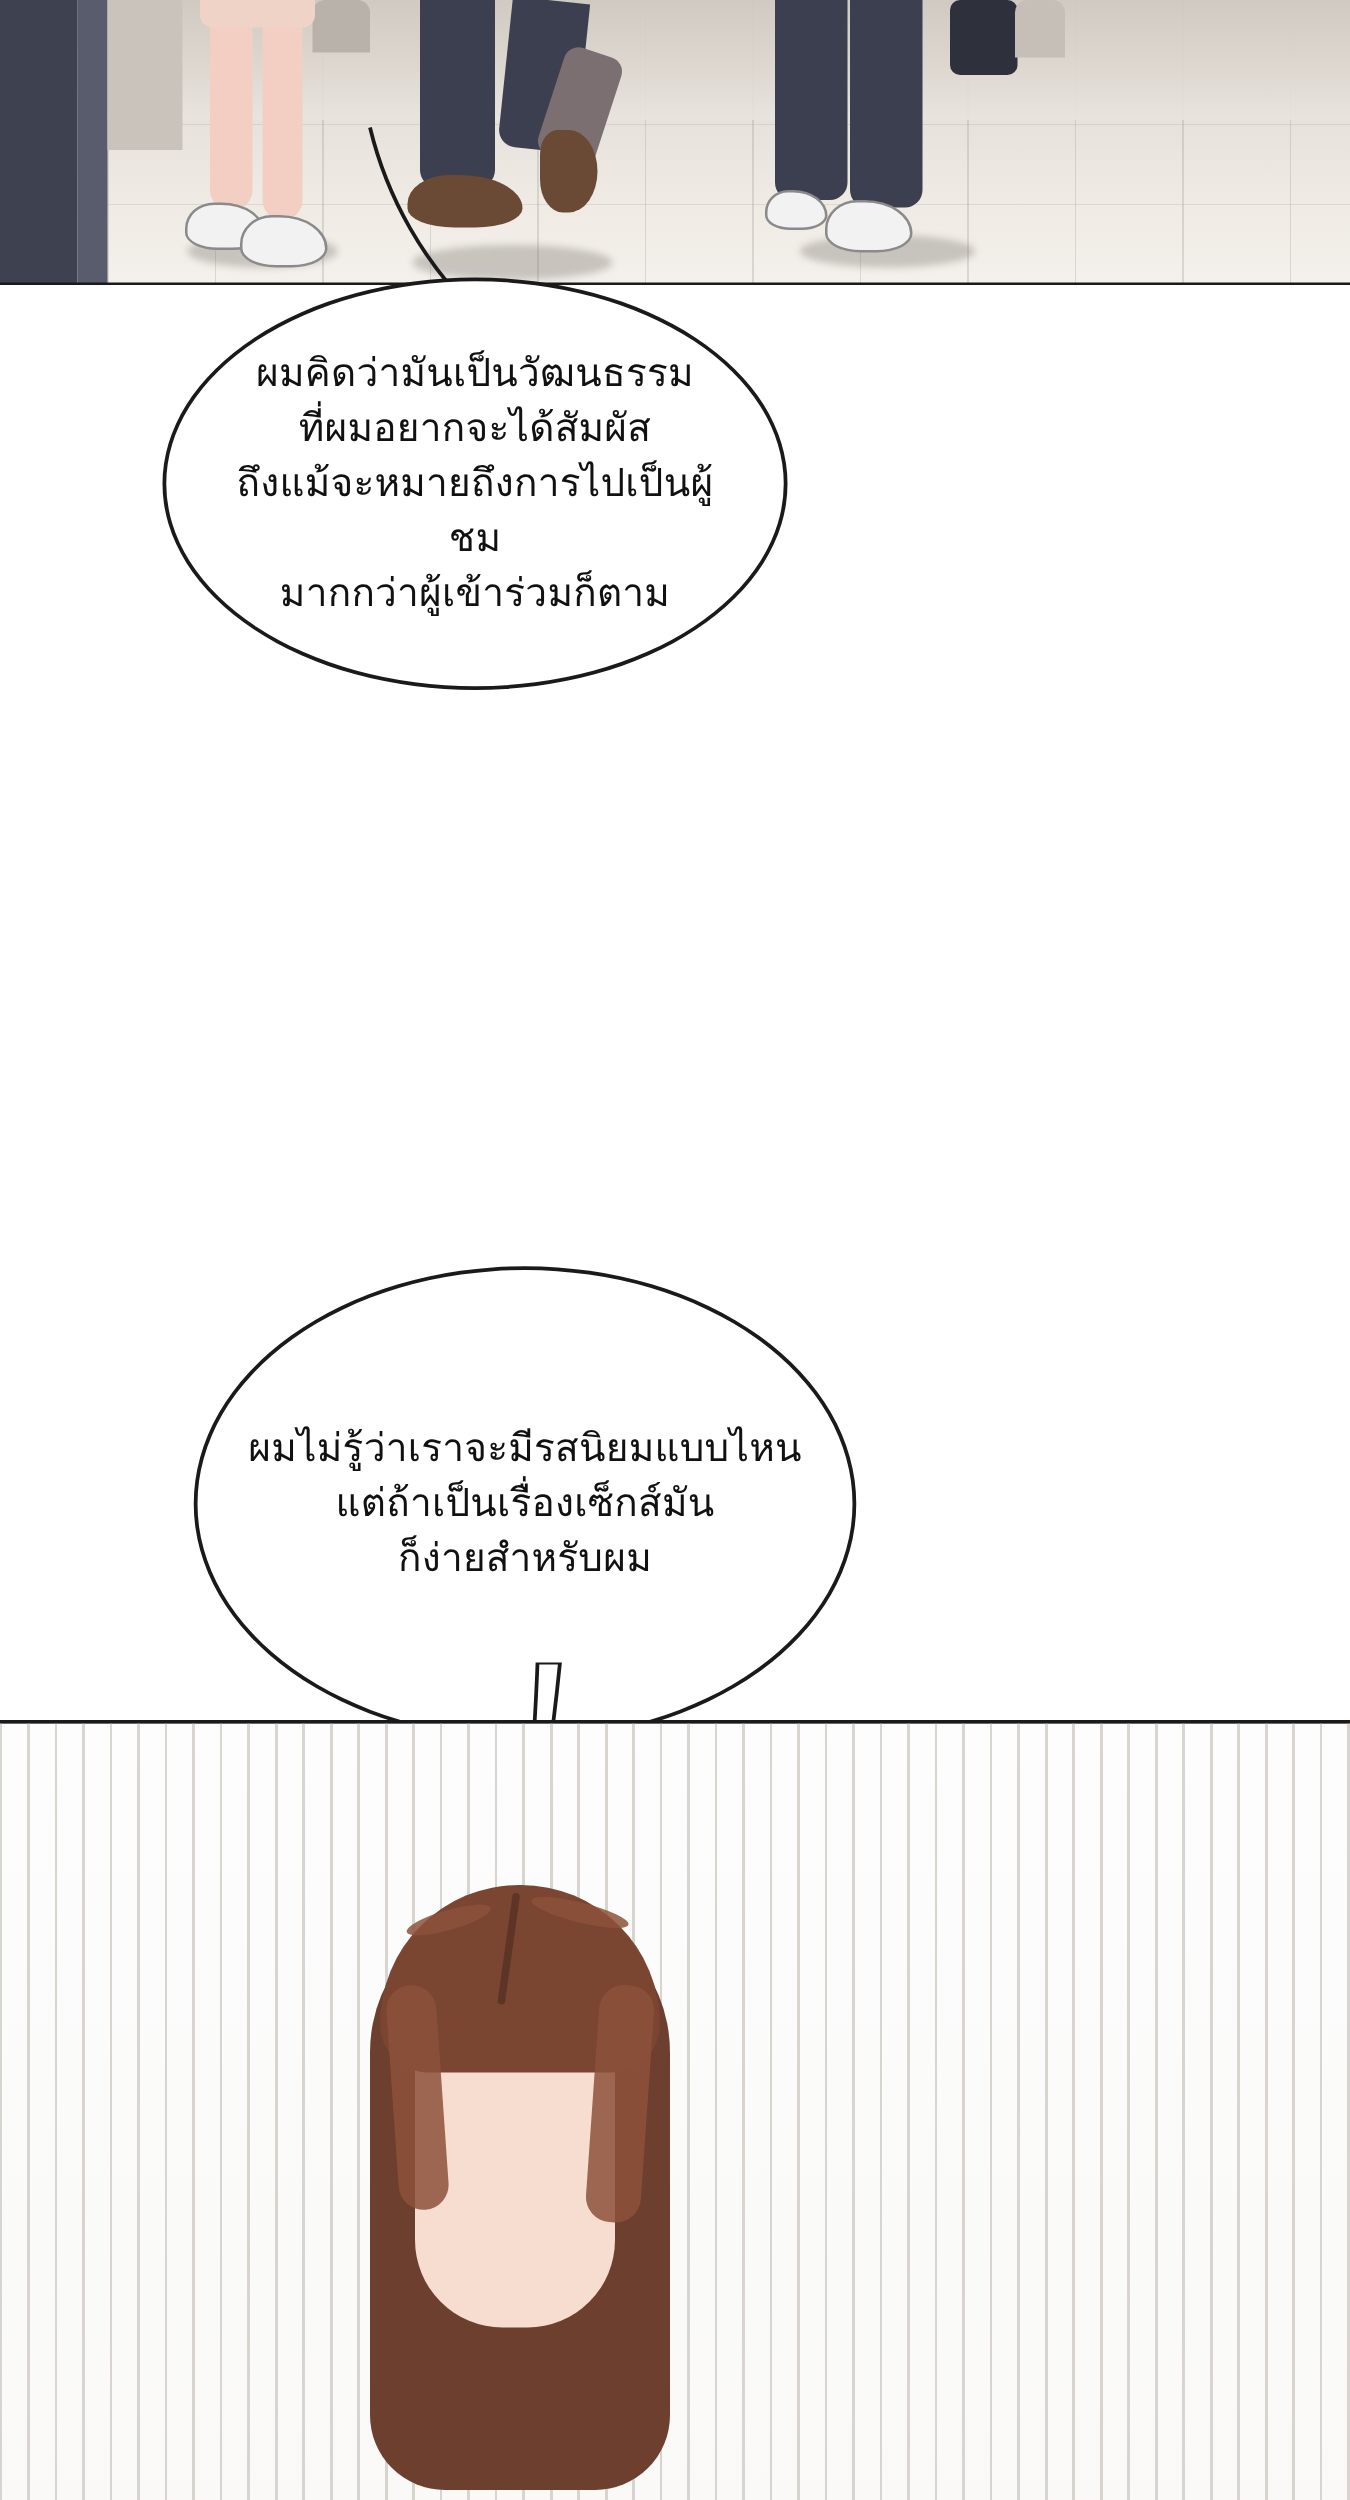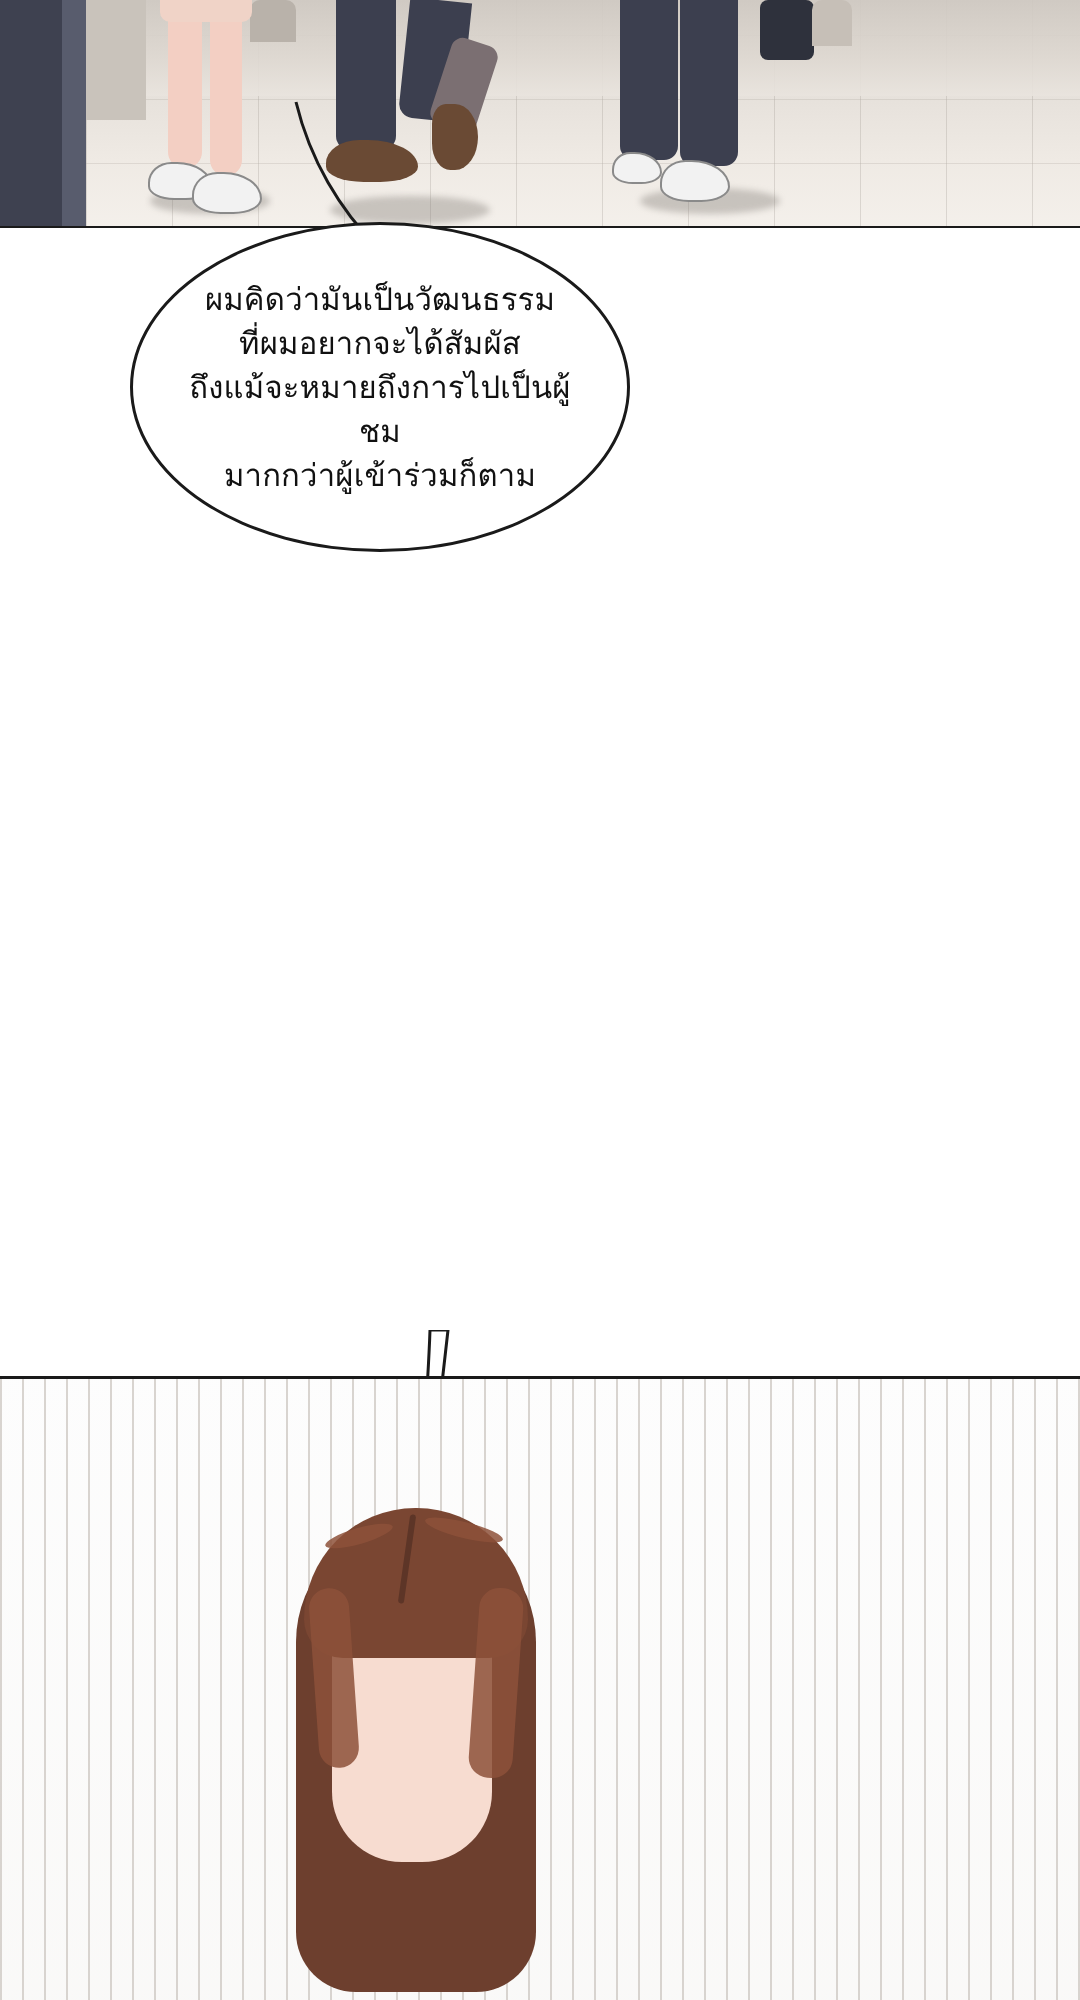--- a/index.html
+++ b/index.html
@@ -290,20 +290,25 @@
     </svg>
   </div>
 
   <div class="bubble" id="bubble-one">
     <div class="bubble-text">ผมคิดว่ามันเป็นวัฒนธรรม
 ที่ผมอยากจะได้สัมผัส
 ถึงแม้จะหมายถึงการไปเป็นผู้ชม
 มากกว่าผู้เข้าร่วมก็ตาม</div>
   </div>
 
+  <div class="bubble" id="bubble-two">
+    <div class="bubble-text">ผมไม่รู้ว่าเราจะมีรสนิยมแบบไหน
+แต่ถ้าเป็นเรื่องเซ็กส์มัน
+ก็ง่ายสำหรับผม</div>
+  </div>
 
   <div class="bubble-tail" id="bubble-two-tail">
     <svg width="120" height="200" viewBox="0 0 120 200">
       <path d="M 60 0 C 58 60, 52 130, 48 196 C 62 130, 72 60, 78 0 Z" fill="#ffffff" stroke="#1a1a1a" stroke-width="3"></path>
     </svg>
   </div>
 
   <div class="panel-bottom">
     <div class="panel-bottom-border"></div>
     <div class="wall-tint"></div>

